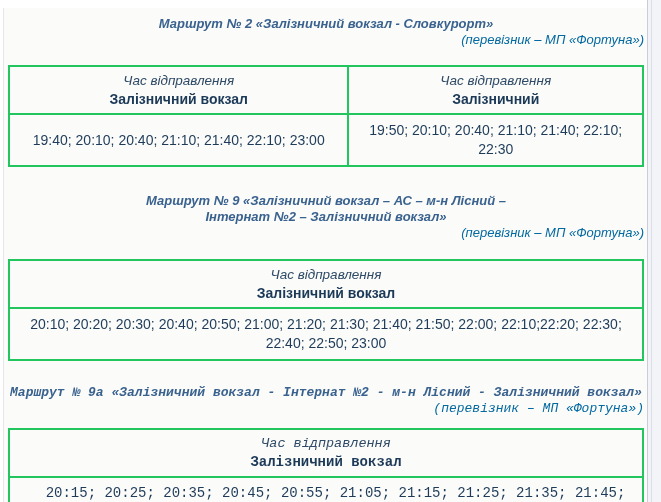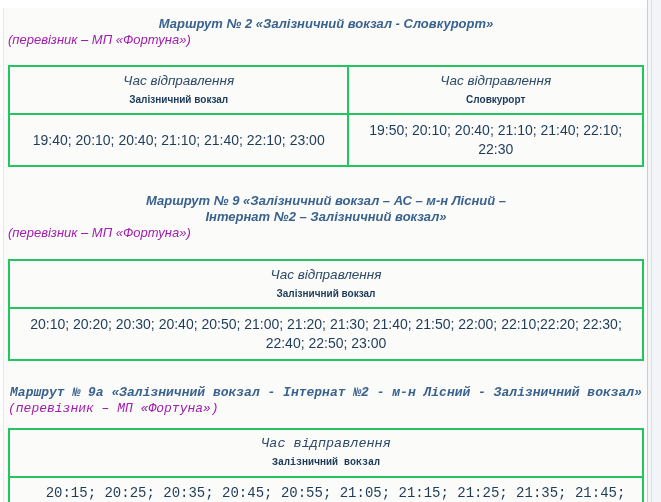--- a/index.html
+++ b/index.html
@@ -29,45 +29,45 @@
   }
 
   .route-title {
     margin:0; text-align:center;
     font-size:13px; line-height:16px;
     font-weight:bold; font-style:italic;
     color:#3a628f;
     white-space:pre-line;
   }
   .route-subtitle {
-    text-align:left;
+    text-align:right;
     font-size:13px; line-height:16px;
     font-style:italic;
-    color:#a21caf;
+    color:#0369a1;
     white-space:nowrap;
   }
 
   table.timetable {
     width:100%;
     border-collapse:collapse;
     table-layout:fixed;
     background:#fbfbf9;
   }
   table.timetable th, table.timetable td {
     border:2px solid #22c55e;
     vertical-align:middle;
     text-align:center;
   }
   table.timetable th { padding:4px 6px; font-weight:normal; }
   .hl1 {
     font-style:italic; font-size:13.5px; line-height:19px;
     color:#2e4a66;
   }
   .hl2 {
-    font-weight:bold; font-size:10px; line-height:19px;
+    font-weight:bold; font-size:14px; line-height:19px;
     color:#1c3a58;
   }
   td.times {
     font-size:14px; line-height:19px;
     color:#1e3c5a;
     padding:6px 8px;
   }
 
   
   .sec-1 .route-title { margin-top:2px; }
@@ -99,21 +99,21 @@
       <div class="route-subtitle">(перевізник – МП «Фортуна»)</div>
       <table class="timetable">
         <tbody>
           <tr>
             <th class="col-left">
               <div class="hl1">Час відправлення</div>
               <div class="hl2">Залізничний вокзал</div>
             </th>
             <th class="col-right">
               <div class="hl1">Час відправлення</div>
-              <div class="hl2">Словкурорт</div>
+              <div class="hl2">Залізничний</div>
             </th>
           </tr>
           <tr>
             <td class="times">19:40; 20:10; 20:40; 21:10; 21:40; 22:10; 23:00</td>
             <td class="times">19:50; 20:10; 20:40; 21:10; 21:40; 22:10; 22:30</td>
           </tr>
         </tbody>
       </table>
     </section>
 

